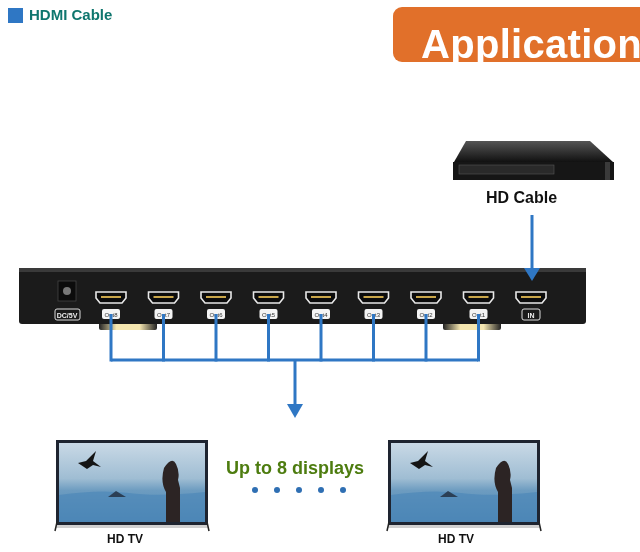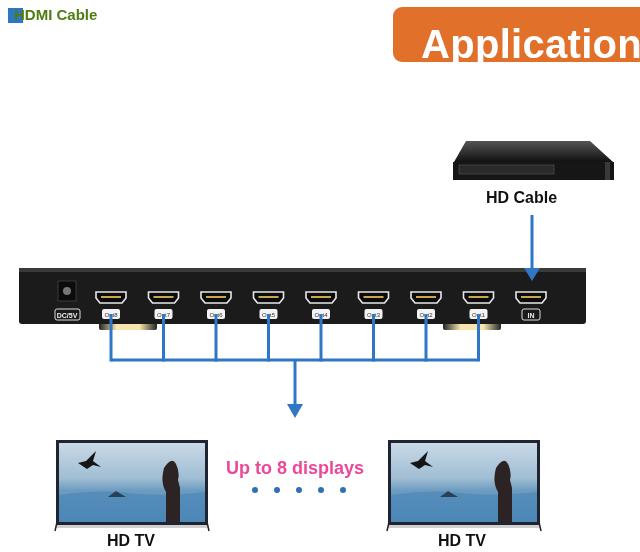--- a/index.html
+++ b/index.html
@@ -1,24 +1,24 @@
 <!DOCTYPE html>
 <html><head>
   <meta charset="utf-8">
   <style>
     html, body { margin: 0; padding: 0; }
     body { width: 640px; height: 552px; background: #ffffff; position: relative; overflow: hidden; font-family: "Liberation Sans", sans-serif; }
     .abs { position: absolute; }
     .legend-swatch { left: 8px; top: 8px; width: 15px; height: 15px; background: #2f77c4; }
-    .legend-label { left: 14px; top: 6px; font-size: 15px; font-weight: bold; color: #4d7c0f; }
+    .legend-label { left: 29px; top: 6px; font-size: 15px; font-weight: bold; color: #0f766e; }
     .app-banner { left: 393px; top: 7px; width: 260px; height: 55px; background: #e1702a; border-radius: 9px 0 0 9px; }
     .app-banner span { position: absolute; left: 28px; top: 7px; font-family: Liberation Sans, sans-serif; font-weight: bold; font-size: 40px; color: #fff; letter-spacing: 0.3px; margin-top: 8px; }
     .source-label { left: 486px; top: 189px; font-size: 16px; font-weight: bold; color: #111; }
-    .caption { font-size: 18px; font-weight: bold; color: #ec4899; }
-    .tv-label { font-size: 16px; font-weight: bold; color: #111; }
+    .caption { font-size: 18px; font-weight: bold; color: #4d7c0f; }
+    .tv-label { font-size: 12px; font-weight: bold; color: #111; }
     svg { position: absolute; left: 0; top: 0; }
   </style>
 </head>
 <body>
 
 <div class="abs legend-swatch"></div>
 <div class="abs legend-label">HDMI Cable</div>
 
 <div class="abs app-banner">
   <span>Application</span>

